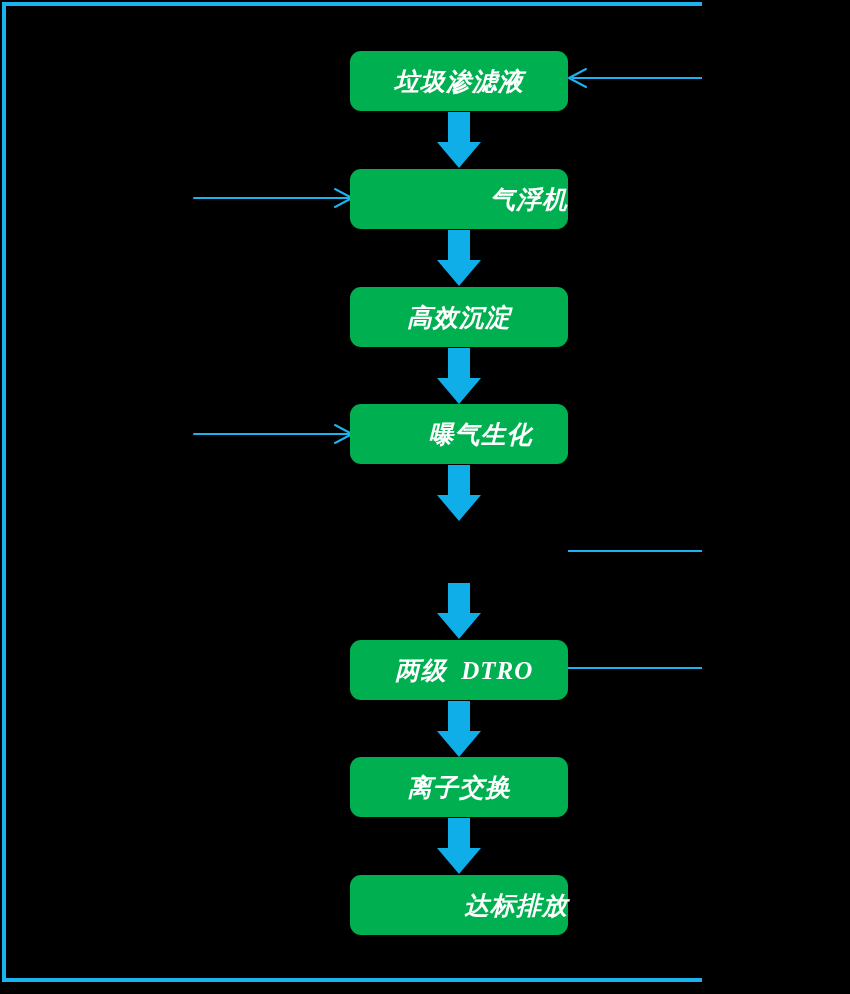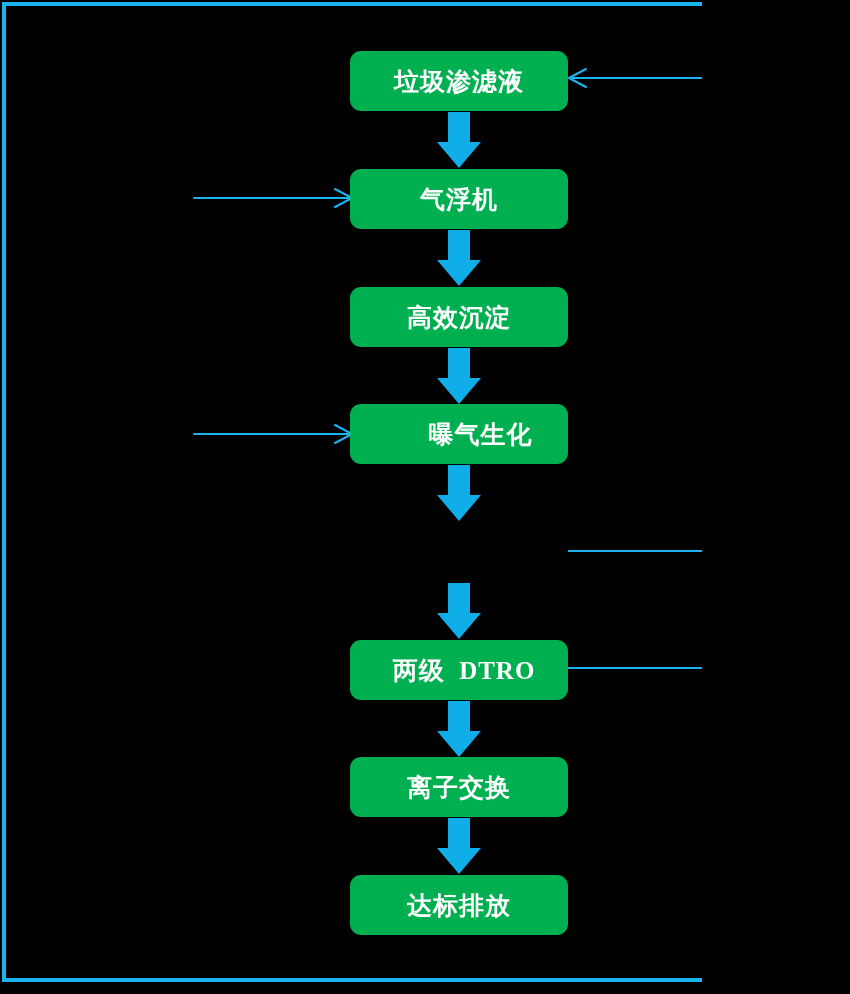--- a/index.html
+++ b/index.html
@@ -10,20 +10,21 @@
   }
   body {
     font-family: "Liberation Serif", "DejaVu Serif", serif;
   }
   #canvas {
     position: relative;
     width: 702px;
     height: 994px;
     background: #000000;
     overflow: hidden;
+    font-style: italic;
   }
   
   #frame {
     position: absolute;
     left: 2px;
     top: 2px;
     width: 844px;
     height: 980px;
     border: 4px solid #1BB3EF;
     box-sizing: border-box;
@@ -151,38 +152,38 @@
   <div class="varrow" style="top:818px;">
     <svg width="44" height="56" viewBox="0 0 44 56" xmlns="http://www.w3.org/2000/svg">
       <polygon points="11,0 33,0 33,30 44,30 22,56 0,30 11,30" fill="#0FAEE8"></polygon>
     </svg>
   </div>
 
   <div class="node" style="top:51px;">
     <span class="node-label">垃圾渗滤液</span>
   </div>
 
-  <div class="node" style="top:169px;">
+  <div class="node" style="top:169px;justify-content:flex-end;">
     <span class="node-label">气浮机</span>
   </div>
 
   <div class="node" style="top:287px;">
     <span class="node-label">高效沉淀</span>
   </div>
 
   <div class="node" style="top:404px;padding-left:43px;">
     <span class="node-label">曝气生化</span>
   </div>
 
 
   <div class="node" style="top:640px;padding-left:10px;">
     <span class="node-label">两级  DTRO</span>
   </div>
 
   <div class="node" style="top:757px;">
     <span class="node-label">离子交换</span>
   </div>
 
-  <div class="node" style="top:875px;">
+  <div class="node" style="top:875px;justify-content:flex-end;">
     <span class="node-label">达标排放</span>
   </div>
 
 </div>
 
 </body></html>

